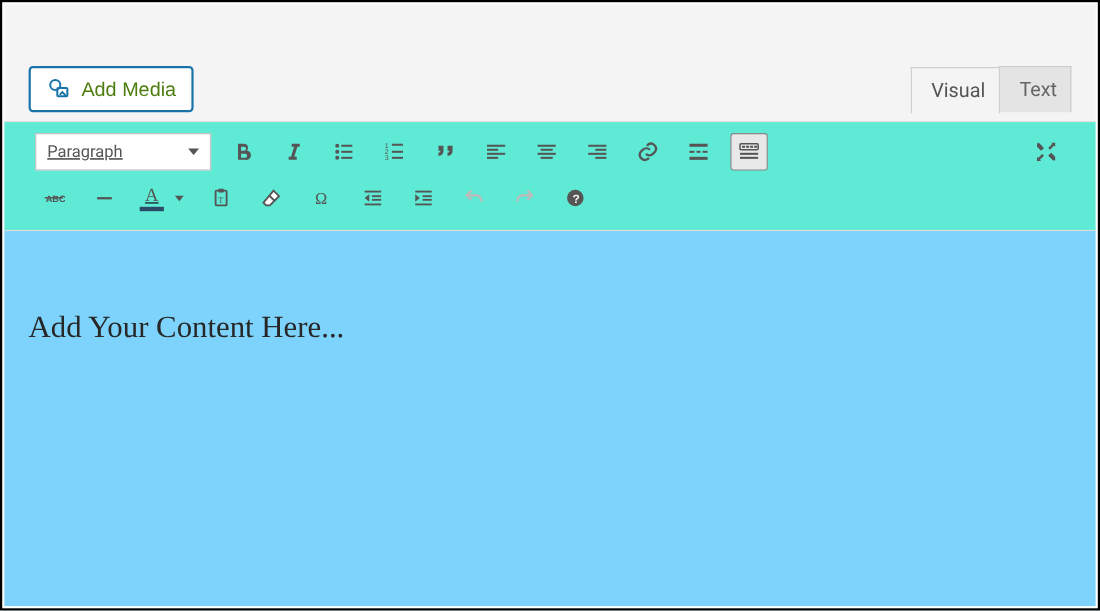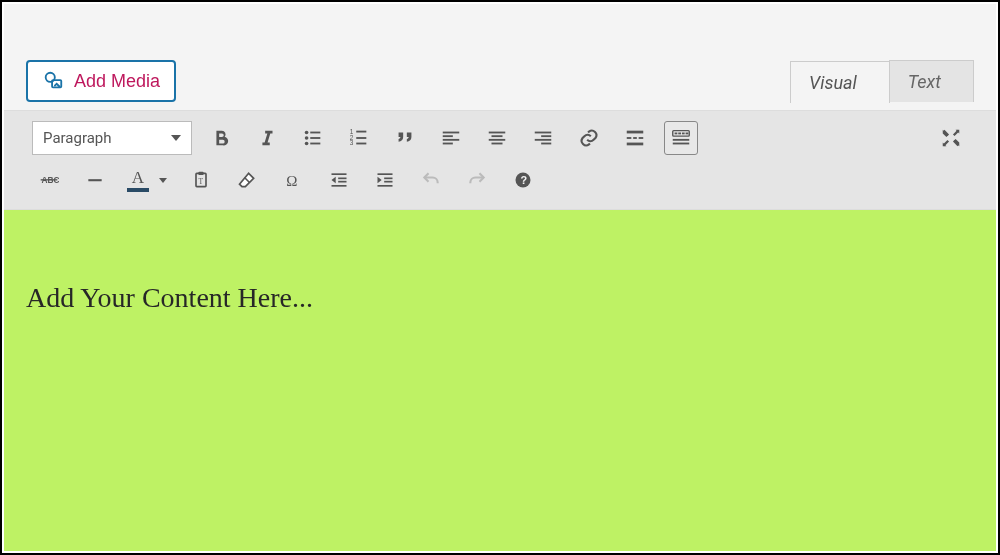--- a/index.html
+++ b/index.html
@@ -25,59 +25,59 @@
       background: #f4f4f4;
       border-bottom: 1px solid #ddd;
       padding: 24px 22px 8px 22px;
       display: flex;
       align-items: flex-end;
       justify-content: space-between;
     }
     .add-media {
       border: 2px solid #1a73a8;
       background: #fff;
-      color: #be185d;
+      color: #4d7c0f;
       border-radius: 4px;
       padding: 6px 14px;
       display: inline-flex;
       align-items: center;
       gap: 10px;
       font-size: 18px;
       cursor: pointer;
       height: 42px;
     }
     .add-media svg { width: 22px; height: 22px; }
     .tabs { display: flex; align-items: flex-end; }
     .tab {
-      padding: 10px 32px 10px 18px;
+      padding: 10px 12px 10px 18px;
       font-size: 18px;
       color: #555;
       background: #f4f4f4;
       border: 1px solid #ccc;
       border-bottom: none;
       cursor: pointer;
       margin-left: -1px;
-      font-style: italic;
     }
     .tab.active {
       background: #f4f4f4;
       color: #555;
       border-color: #ccc;
       position: relative;
       top: 1px;
     }
     .tab.inactive {
       background: #e4e4e4;
       color: #666;
       margin-top: 32px;
     }
     .toolbar {
-      background: #e5e5e5;
+      background: #5eead4;
       border-bottom: 1px solid #ddd;
       padding: 6px 28px 8px 28px;
+      text-decoration: underline;
     }
     .toolbar-row {
       display: flex;
       align-items: center;
       gap: 12px;
       padding: 4px 0;
     }
     .toolbar-row.row1 { justify-content: flex-start; }
     .toolbar-row .spacer { flex: 1; }
     .format-select {
@@ -135,21 +135,21 @@
       cursor: pointer;
     }
     .color-drop .tri {
       width: 0; height: 0;
       border-left: 4px solid transparent;
       border-right: 4px solid transparent;
       border-top: 5px solid #555;
     }
     .editor {
       flex: 1;
-      background: #bef264;
+      background: #7dd3fc;
       padding: 72px 16px 0 22px;
       overflow: auto;
     }
     .editor-content {
       font-family: Georgia, "Times New Roman", serif;
       font-size: 28px;
       color: #272727;
       font-weight: 400;
     }
   </style>

